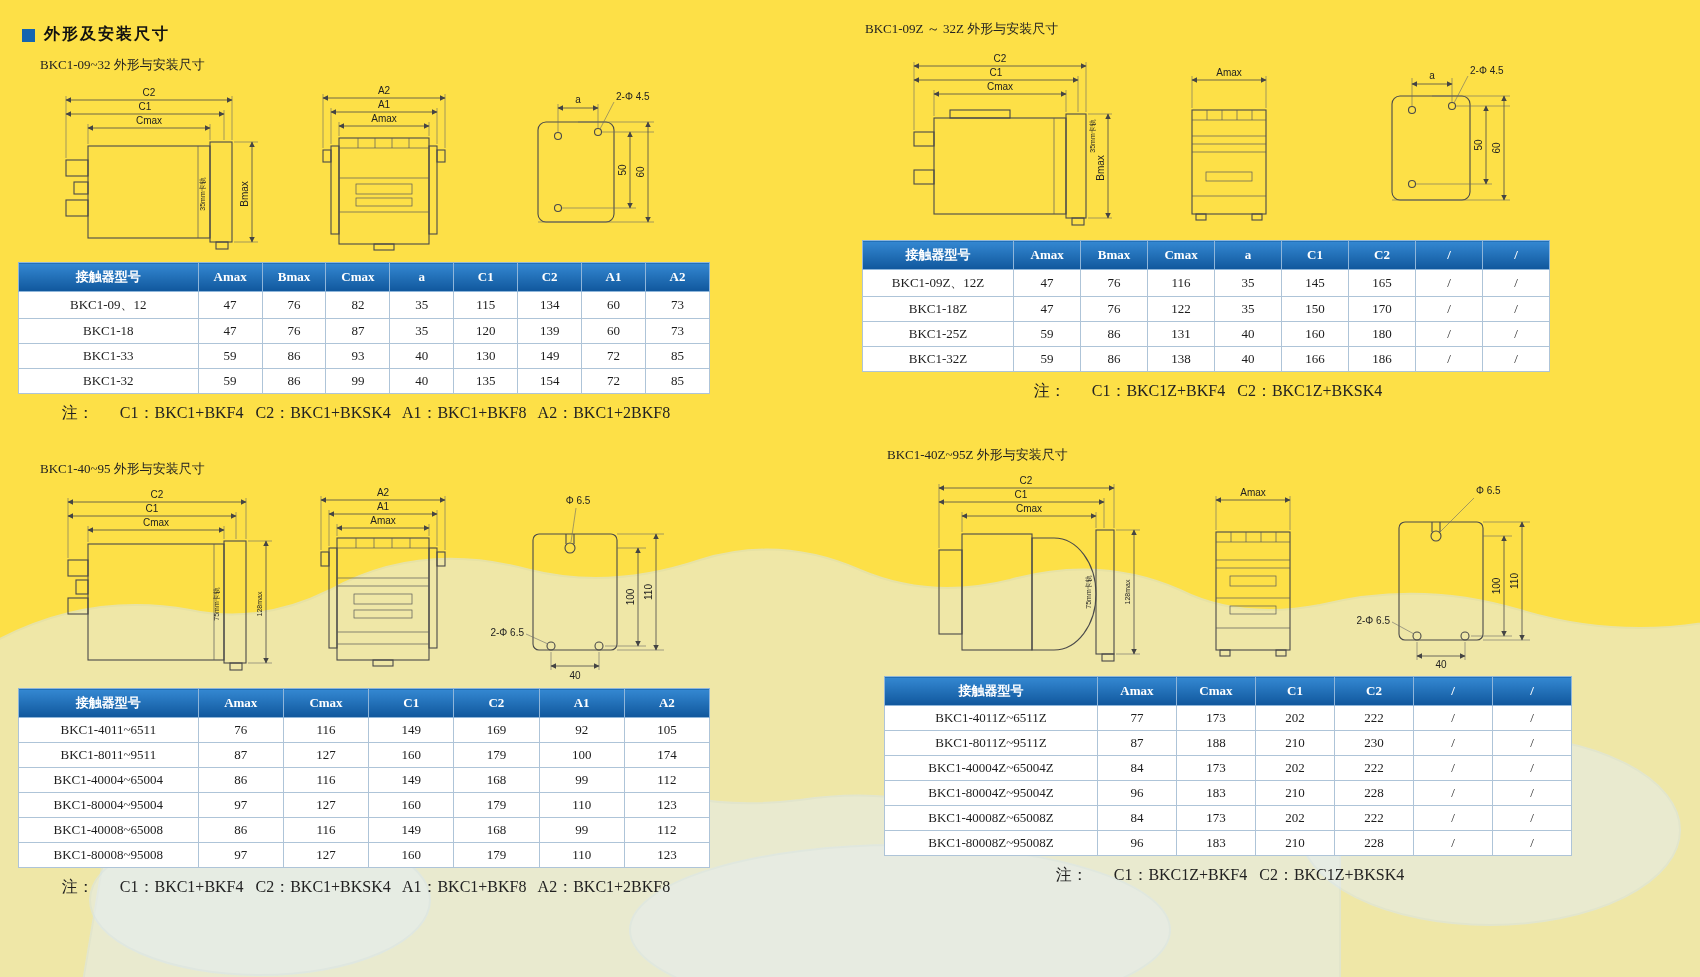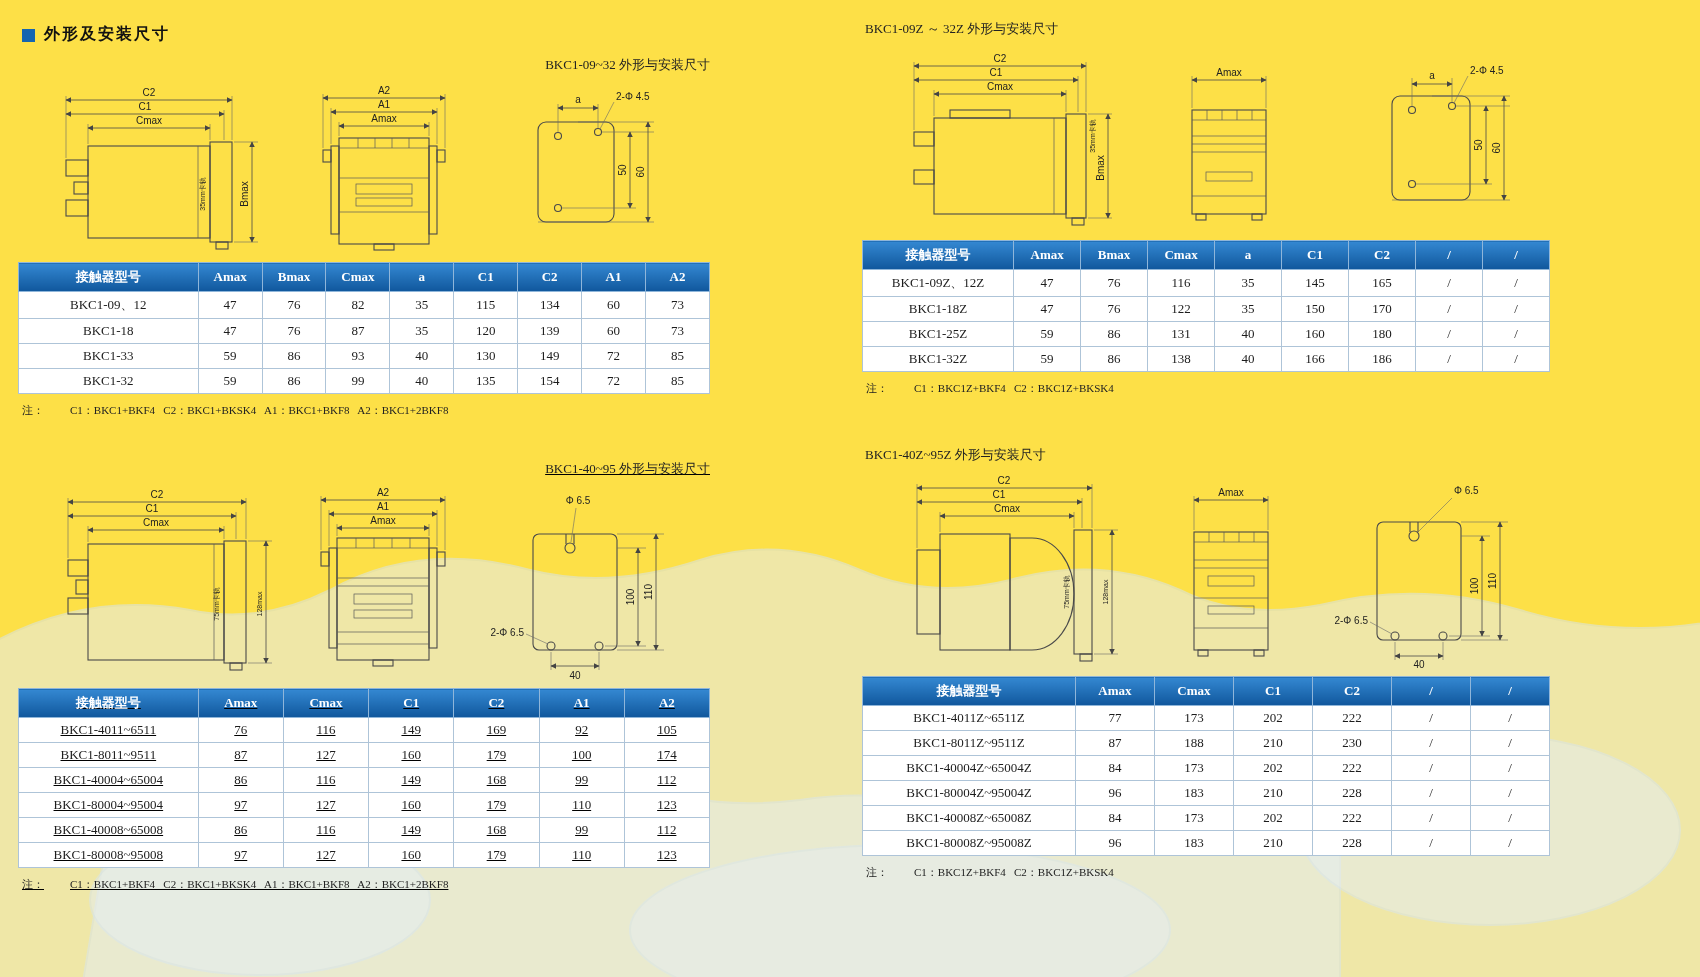--- a/index.html
+++ b/index.html
@@ -6,45 +6,45 @@
   body{background:#fff;}
   .page{position:relative;width:1700px;height:977px;background:#fde047;overflow:hidden;
         font-family:"Liberation Sans",sans-serif;}
   .map-bg{position:absolute;left:0;top:440px;width:1700px;height:537px;pointer-events:none;}
   .page-header{position:absolute;left:22px;top:24px;display:flex;align-items:center;gap:9px;}
   .bullet{width:13px;height:13px;background:#1565b0;display:inline-block;margin-top:1px;}
   .page-title{font-size:16px;font-weight:bold;color:#111;letter-spacing:2px;}
   .quad{position:absolute;}
   .q1{left:18px;top:56px;width:692px;}
   .q2{left:862px;top:20px;width:688px;}
-  .q3{left:18px;top:460px;width:692px;text-decoration:underline;}
-  .q4{left:862px;top:446px;width:688px;}
+  .q3{left:18px;top:460px;width:692px;}
+  .q4{left:884px;top:446px;width:688px;}
   .subtitle{font-family:"Liberation Serif",serif;font-size:13px;color:#222;}
-  .q1 .subtitle,.q3 .subtitle{margin-left:22px;text-align:right;}
+  .q1 .subtitle,.q3 .subtitle{margin-left:22px;}
   .q2 .subtitle,.q4 .subtitle{margin-left:3px;}
   .drawings{margin-top:8px;}
   .drawings svg{display:block;}
   .ol{fill:none;stroke:#4a4a4a;stroke-width:1.1;}
   .thin{fill:none;stroke:#5a5a5a;stroke-width:0.7;}
   .dim{stroke:#4a4a4a;stroke-width:0.8;fill:none;}
   .ext{stroke:#6a6a6a;stroke-width:0.6;fill:none;}
   .dlbl{font:10px "Liberation Sans",sans-serif;fill:#222;}
   .dsm{font:7px "Liberation Sans",sans-serif;fill:#222;}
   .dim-table{width:100%;border-collapse:collapse;table-layout:fixed;background:#fff;
              border:1px solid #7ba6cd;margin-top:6px;}
   .dim-table th{background:linear-gradient(180deg,#3488d2,#10579c);color:#fff;font-weight:bold;
                 font-size:13px;padding:5px 6px;border:1px solid #8fb6da;
                 font-family:"Liberation Serif",serif;}
   .dim-table td{font-family:"Liberation Serif",serif;font-size:13px;color:#1c1c1c;
                 text-align:center;padding:4px 2px;border:1px solid #aec4d8;background:#fff;}
   .tbl1 col.model{width:26%;}
   .tbl2 col.model{width:22%;}
   .tbl3 col.model{width:26%;}
   .tbl4 col.model{width:31%;}
-  .note{font-family:"Liberation Serif",serif;font-size:11px;color:#222;margin-top:9px;margin-left:4px;}
+  .note{font-family:"Liberation Serif",serif;font-size:16px;color:#222;margin-top:9px;margin-left:4px;text-align:center;}
   .note-text{margin-left:26px;white-space:pre;}
 </style>
 </head>
 <body>
 
 <div class="page">
 
   <svg class="map-bg" viewBox="0 0 1700 537" preserveAspectRatio="none">
     <g fill="#e5eef7" stroke="#d6e5f2" stroke-width="2">
       <path opacity="0.55" d="M-20,210 Q80,150 190,170 Q260,185 330,150 Q420,100 530,130 Q610,150 700,120 Q780,95 860,130 Q930,160 1010,140 Q1100,115 1180,150 Q1240,180 1320,165 Q1420,140 1520,170 Q1620,200 1720,180 L1720,560 L-20,560 Z"></path>

